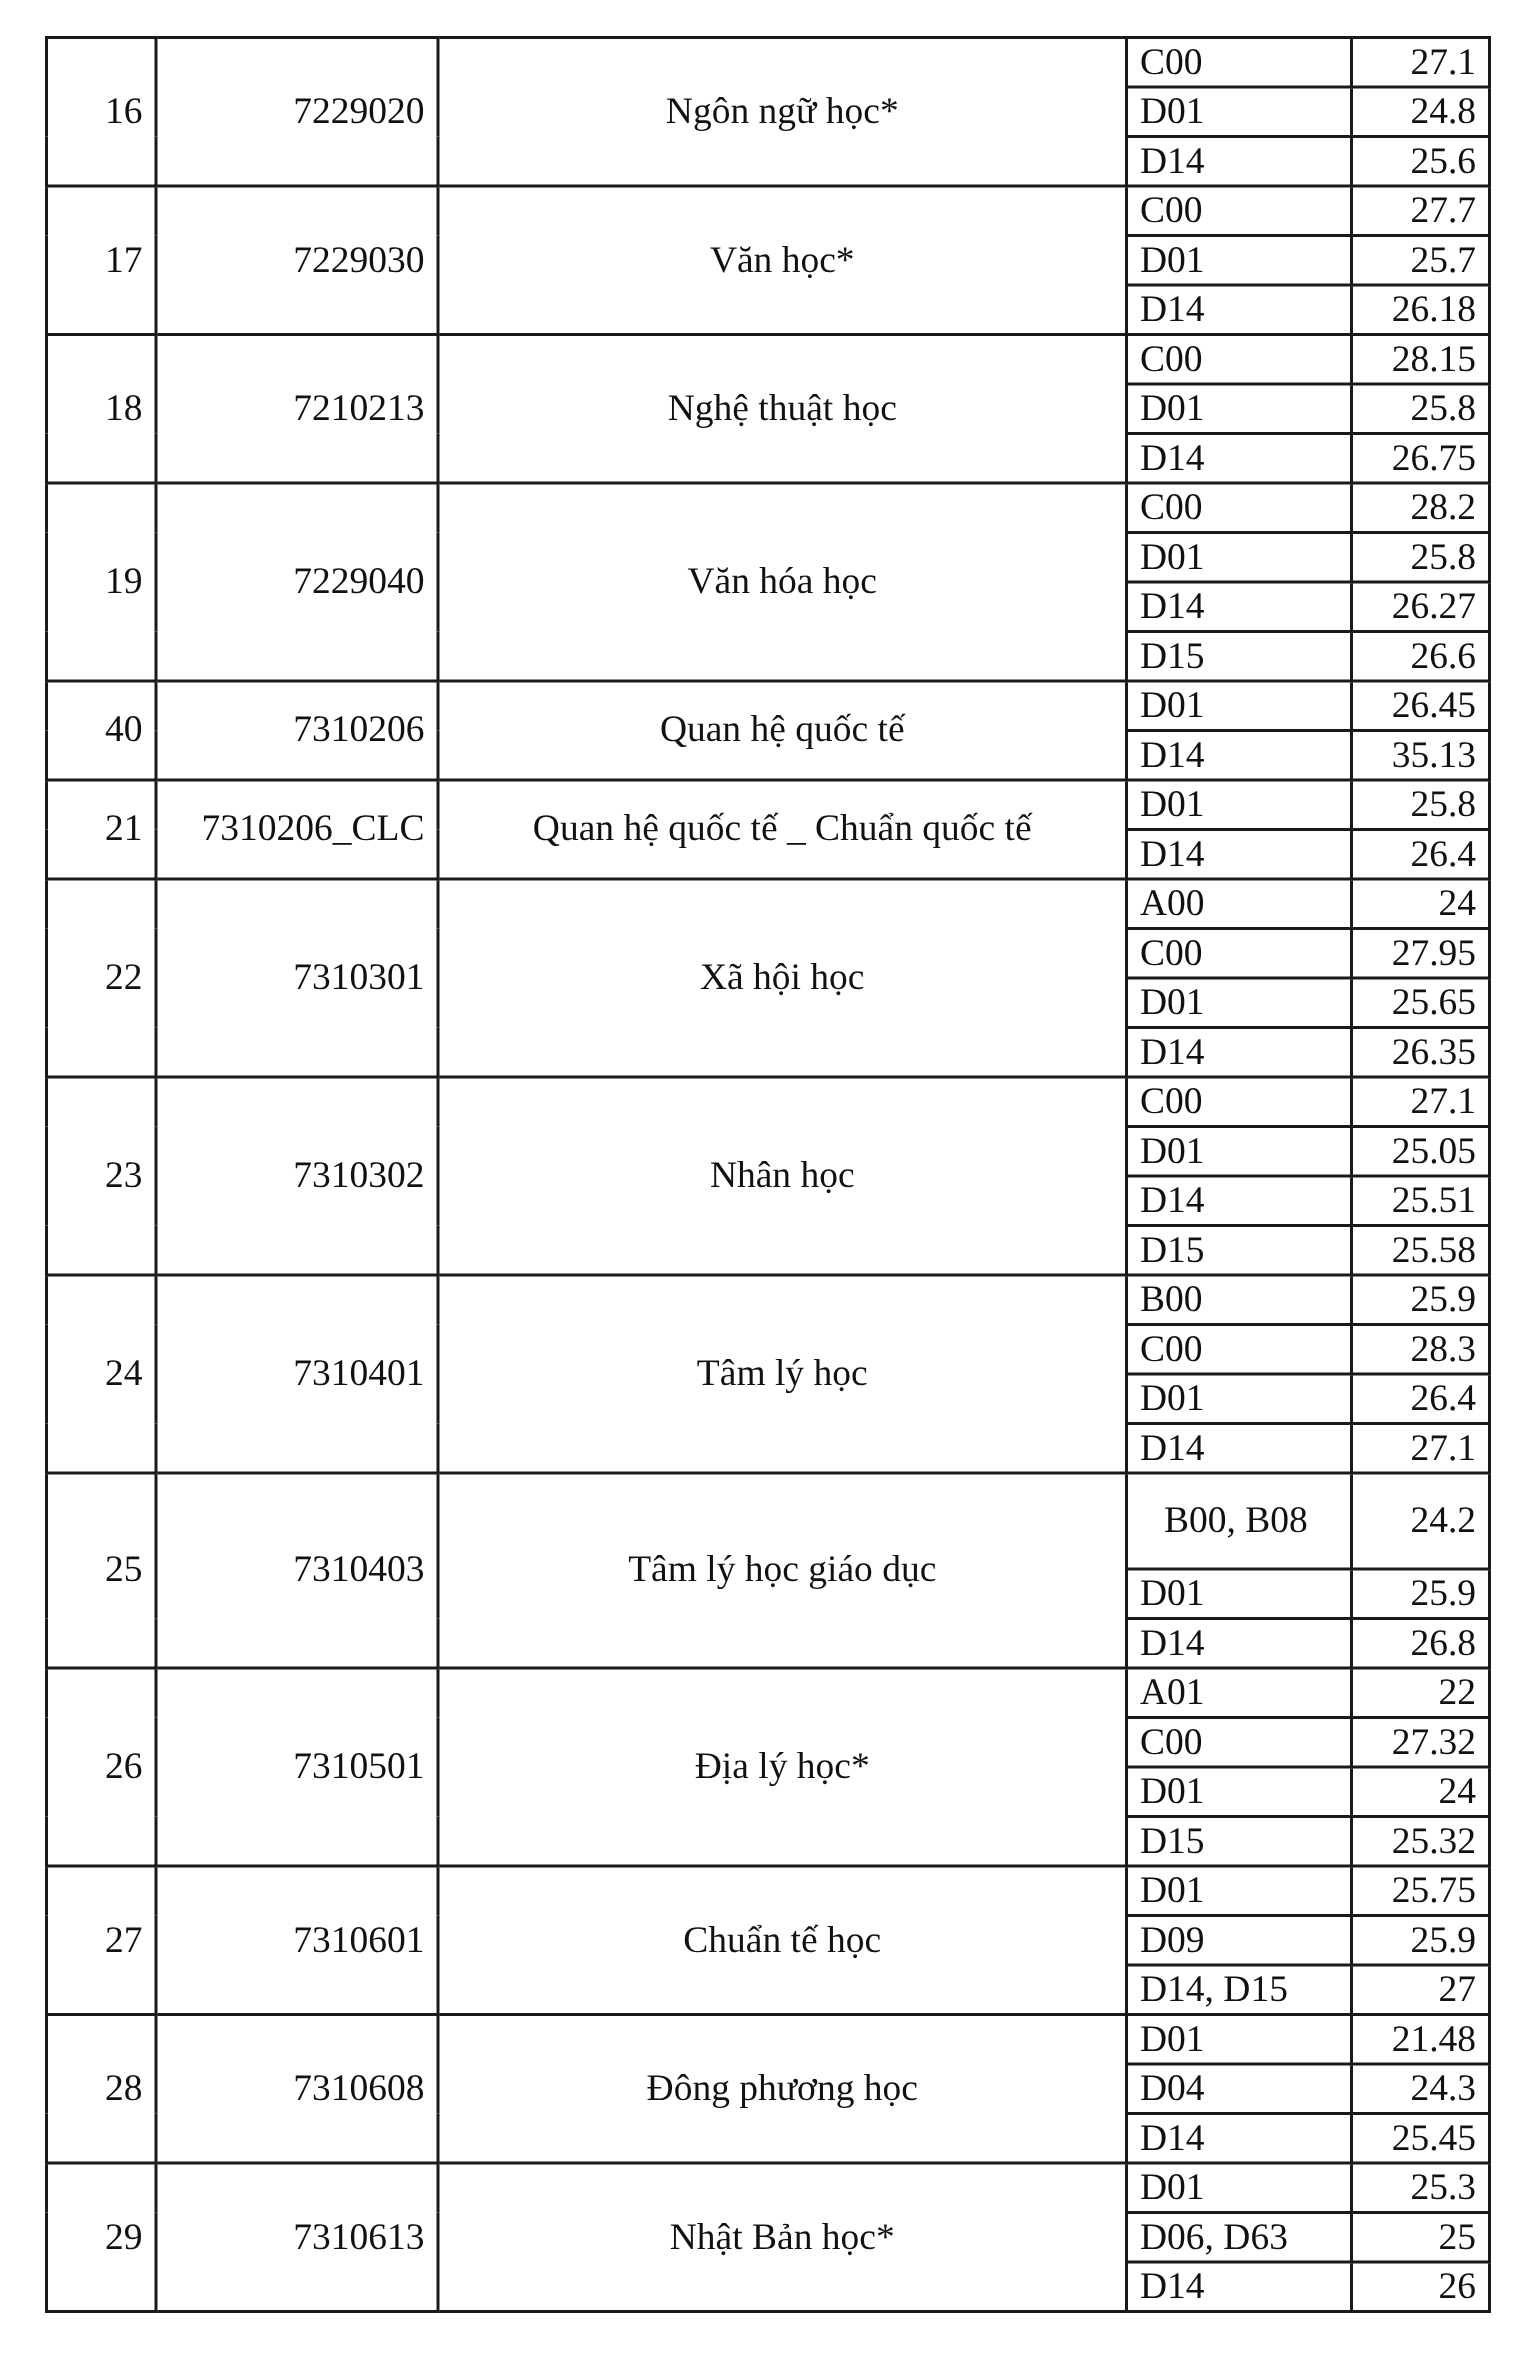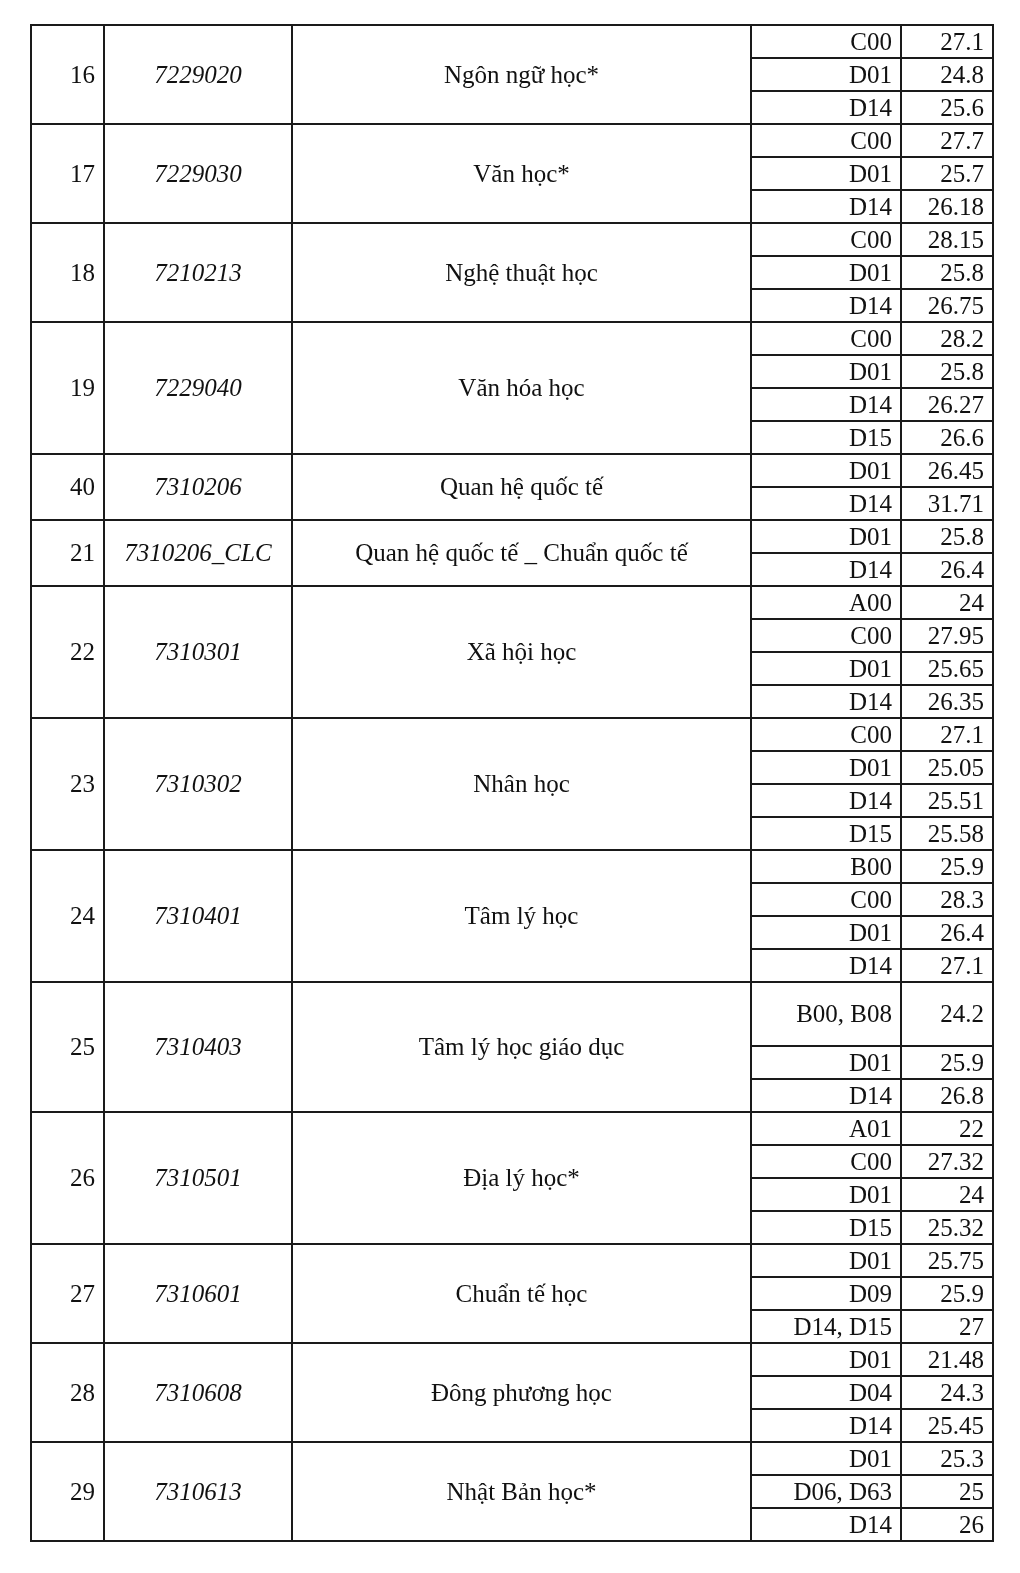--- a/index.html
+++ b/index.html
@@ -5,23 +5,23 @@
   html, body { margin: 0; padding: 0; background: #ffffff; }
   body { width: 1020px; height: 1573px; position: relative; font-family: "Liberation Serif", "DejaVu Serif", serif; color: #111; }
   #tbl { position: absolute; left: 30px; top: 24px; border-collapse: collapse; table-layout: fixed; font-size: 25px; }
   #tbl td { border: 2px solid #1a1a1a; padding: 0 8px; line-height: 28px; vertical-align: middle; white-space: nowrap; }
   #tbl col.c-stt { width: 73px; }
   #tbl col.c-code { width: 188px; }
   #tbl col.c-name { width: 459px; }
   #tbl col.c-combo { width: 150px; }
   #tbl col.c-score { width: 92px; }
   td.stt { text-align: right; }
-  td.code { text-align: center; font-style: italic; }
+  td.code { text-align: right; }
   td.name { text-align: center; }
-  td.combo { text-align: right; }
+  td.combo { text-align: left; }
   td.score { text-align: right; }
   tr.sub { height: 33px; }
 </style>
 </head>
 <body>
 
 <table id="tbl">
   <colgroup>
     <col class="c-stt">
       <col class="c-code">
@@ -96,21 +96,21 @@
       </tr>
       <tr class="sub">
         <td class="stt" rowspan="2">40</td>
         <td class="code" rowspan="2">7310206</td>
         <td class="name" rowspan="2">Quan hệ quốc tế</td>
         <td class="combo">D01</td>
         <td class="score">26.45</td>
       </tr>
       <tr class="sub">
         <td class="combo">D14</td>
-        <td class="score">31.71</td>
+        <td class="score">35.13</td>
       </tr>
       <tr class="sub">
         <td class="stt" rowspan="2">21</td>
         <td class="code" rowspan="2">7310206_CLC</td>
         <td class="name" rowspan="2">Quan hệ quốc tế _ Chuẩn quốc tế</td>
         <td class="combo">D01</td>
         <td class="score">25.8</td>
       </tr>
       <tr class="sub">
         <td class="combo">D14</td>

